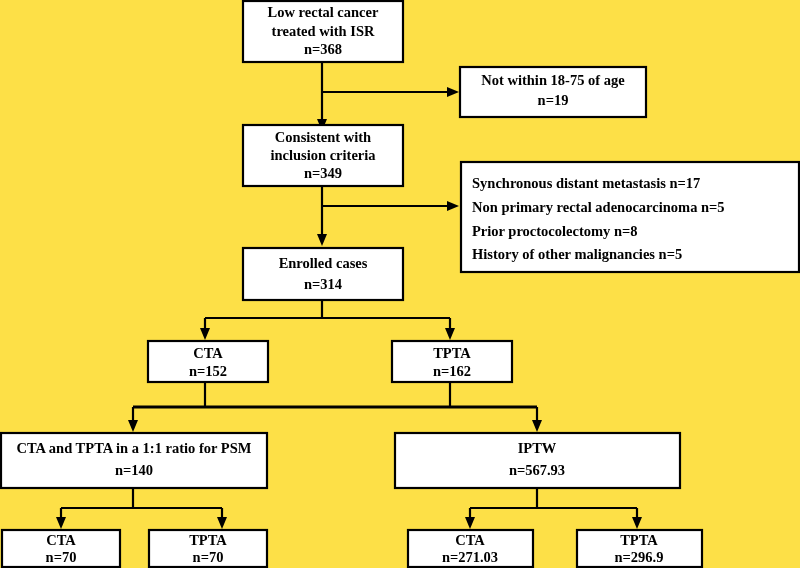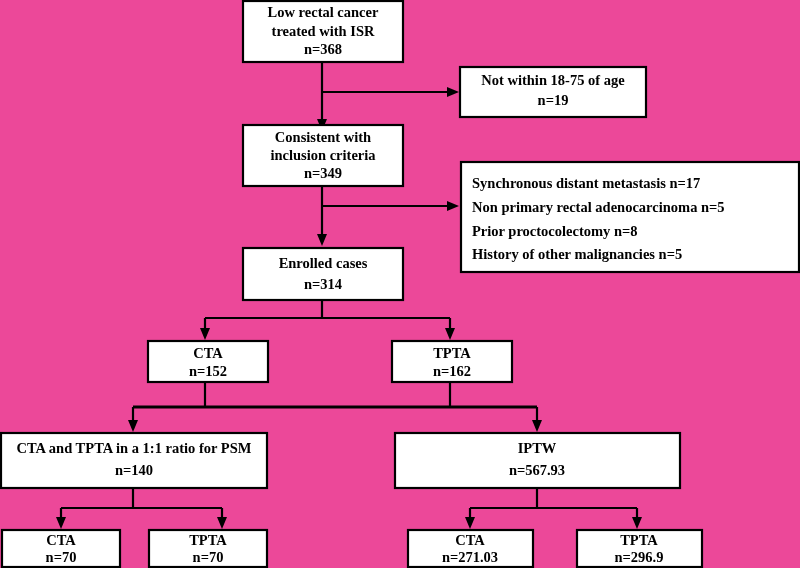--- a/index.html
+++ b/index.html
@@ -10,21 +10,21 @@
   body {
     width: 800px;
     height: 568px;
     overflow: hidden;
     font-family: "Liberation Serif", "DejaVu Serif", serif;
   }
   #flow-root {
     position: relative;
     width: 800px;
     height: 568px;
-    background: #ec4899;
+    background: #fde047;
   }
   svg#flow-svg {
     position: absolute;
     left: 0;
     top: 0;
     width: 800px;
     height: 568px;
     display: block;
   }
   .box-rect {

